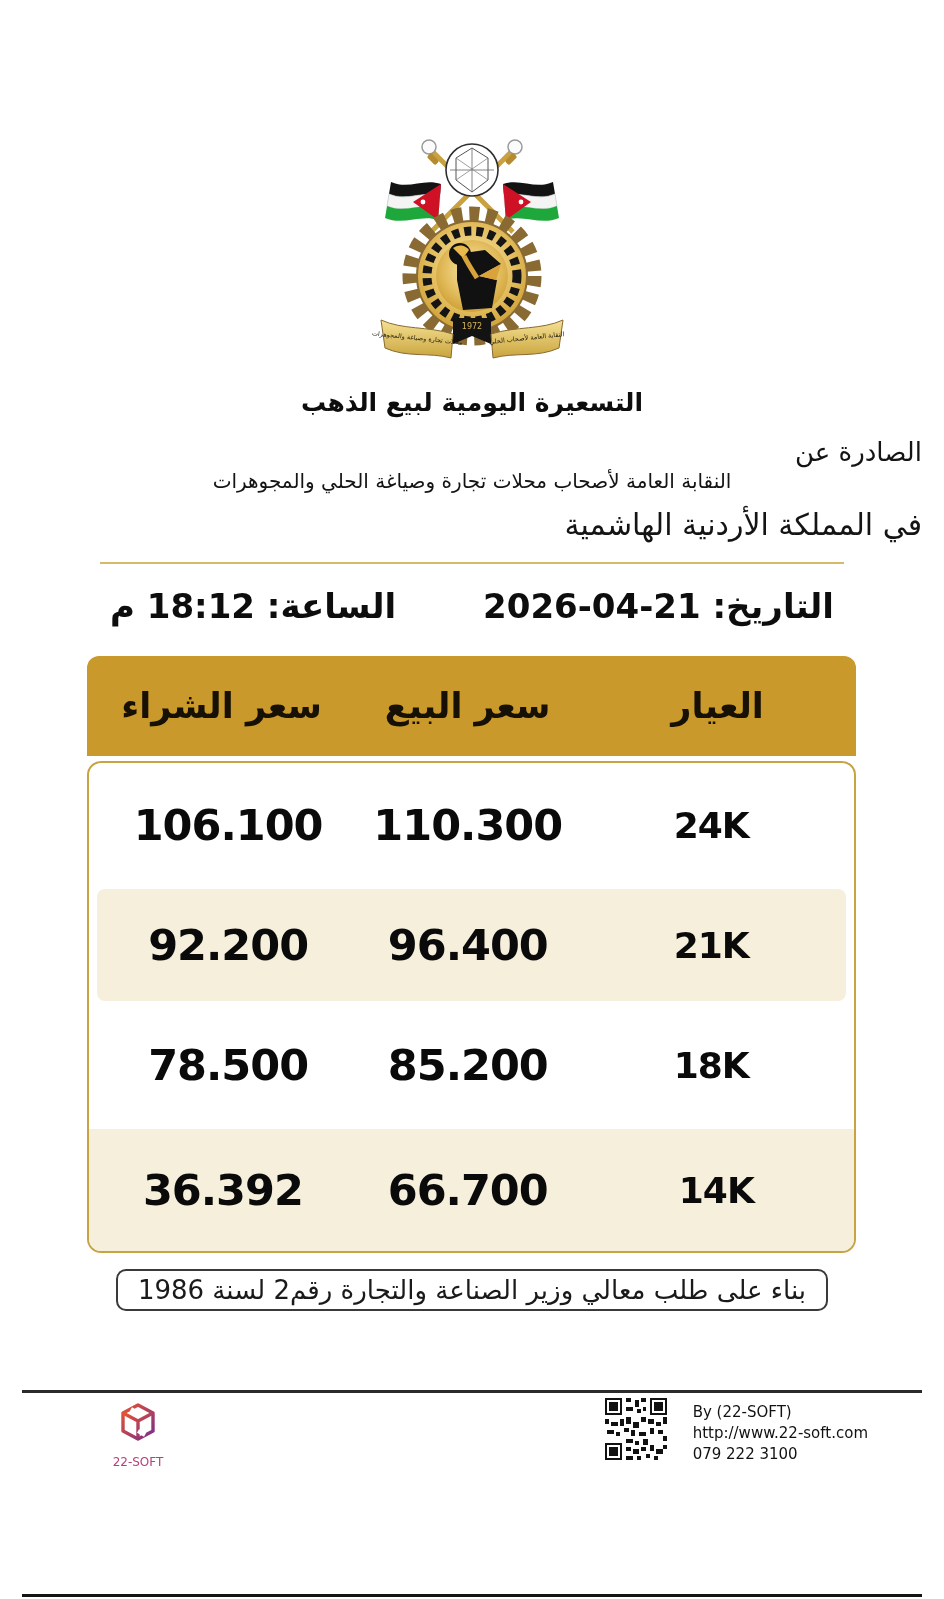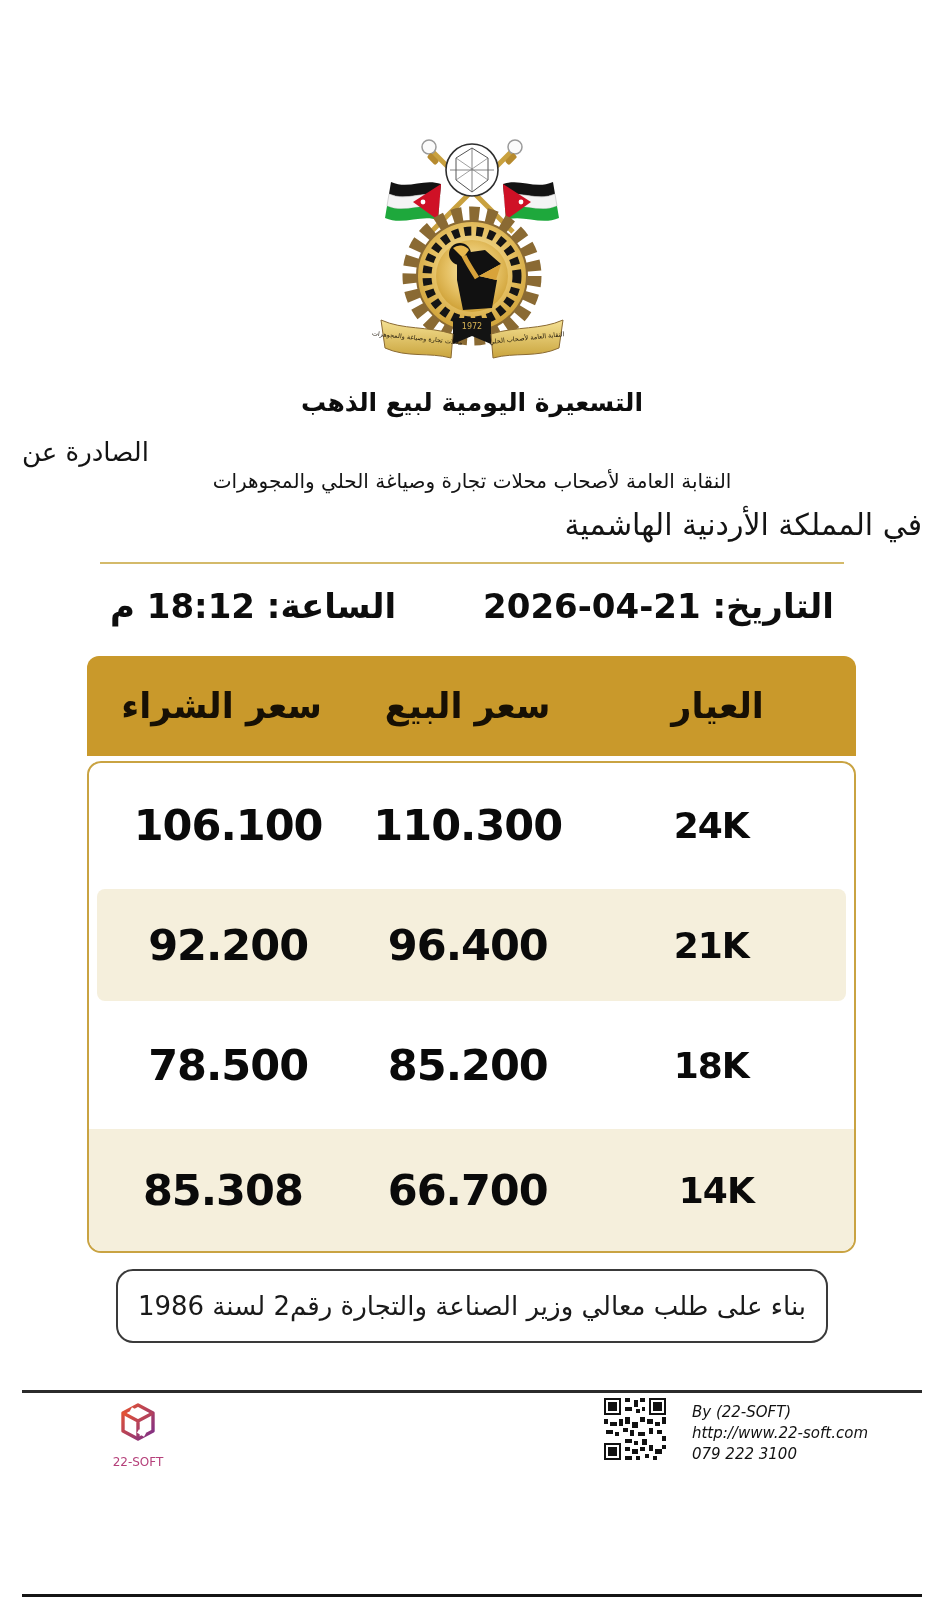--- a/index.html
+++ b/index.html
@@ -13,21 +13,21 @@
     overflow:hidden;
   }
   
   .emblem-wrap{padding-top:128px;text-align:center;}
   .emblem-wrap svg{display:inline-block;}
   
   .title{
     margin-top:6px;text-align:center;direction:rtl;
     font-size:25px;font-weight:bold;color:#0d0d0d;
   }
-  .issued1{margin-top:20px;text-align:left;direction:rtl;font-size:26px;color:#141414;}
+  .issued1{margin-top:20px;text-align:right;direction:rtl;font-size:26px;color:#141414;}
   .issued2{margin-top:2px;text-align:center;direction:rtl;font-size:20px;color:#141414;white-space:nowrap;}
   .kingdom{margin-top:14px;direction:rtl;font-size:30px;color:#141414;}
   .divider{height:2px;background:#d4ba6a;margin:20px 78px 0 78px;}
   
   .date-row{
     display:flex;direction:rtl;justify-content:space-between;
     padding:0 88px;margin-top:22px;
     font-size:34px;font-weight:bold;color:#0d0d0d;
   }
   
@@ -55,30 +55,30 @@
     font-weight:bold;color:#0a0a0a;
   }
   .row .num{font-size:43px;letter-spacing:-1px;}
   .row .karat{font-size:36px;letter-spacing:-1px;}
   .row.inset{margin:0 8px 8px 8px;border-radius:8px;}
   .row.cream{background:#f5efdc;}
   .row.last{height:122px;margin:0;border-radius:0 0 12px 12px;}
   
   .note-box{
     width:fit-content;margin:16px auto 0 auto;
-    border:2px solid #3a3a3a;border-radius:17px;
-    padding:20px 20px;direction:rtl;
+    border:2px solid #3a3a3a;border-radius:10px;
+    padding:4px 20px;direction:rtl;
     font-size:26px;color:#1a1a1a;background:#fff;
   }
   
   .separator{position:absolute;top:1390px;left:0;width:100%;height:3px;background:#2b2b2b;}
   .bottom-edge{position:absolute;top:1594px;left:0;width:100%;height:3px;background:#141414;}
   .footer-left{position:absolute;top:1402px;left:84px;width:64px;text-align:center;}
   .footer-left .caption{font-size:12px;color:#b5407a;margin-top:7px;}
-  .footer-right{position:absolute;top:1398px;right:54px;display:flex;gap:26px;align-items:flex-start;font-style:italic;}
+  .footer-right{position:absolute;top:1398px;right:54px;display:flex;gap:26px;align-items:flex-start;}
   .footer-right .txt{font-size:15px;line-height:1.4;color:#121212;padding-top:4px;}
 </style>
 </head>
 <body>
 
 <div class="page">
 
   <div class="emblem-wrap">
     <svg width="214" height="250" viewBox="0 0 214 250">
       <defs>
@@ -191,21 +191,21 @@
         <div class="num">92.200</div>
       </div>
       <div class="row inset">
         <div class="karat">18K</div>
         <div class="num">85.200</div>
         <div class="num">78.500</div>
       </div>
       <div class="row last cream">
         <div class="karat">14K</div>
         <div class="num">66.700</div>
-        <div class="num">85.308</div>
+        <div class="num">36.392</div>
       </div>
     </div>
   </div>
 
   <div class="note-box">بناء على طلب معالي وزير الصناعة والتجارة رقم2 لسنة 1986</div>
 
   <div class="separator"></div>
 
   <div class="footer-left">
     <svg width="38" height="42" viewBox="0 0 38 42">

